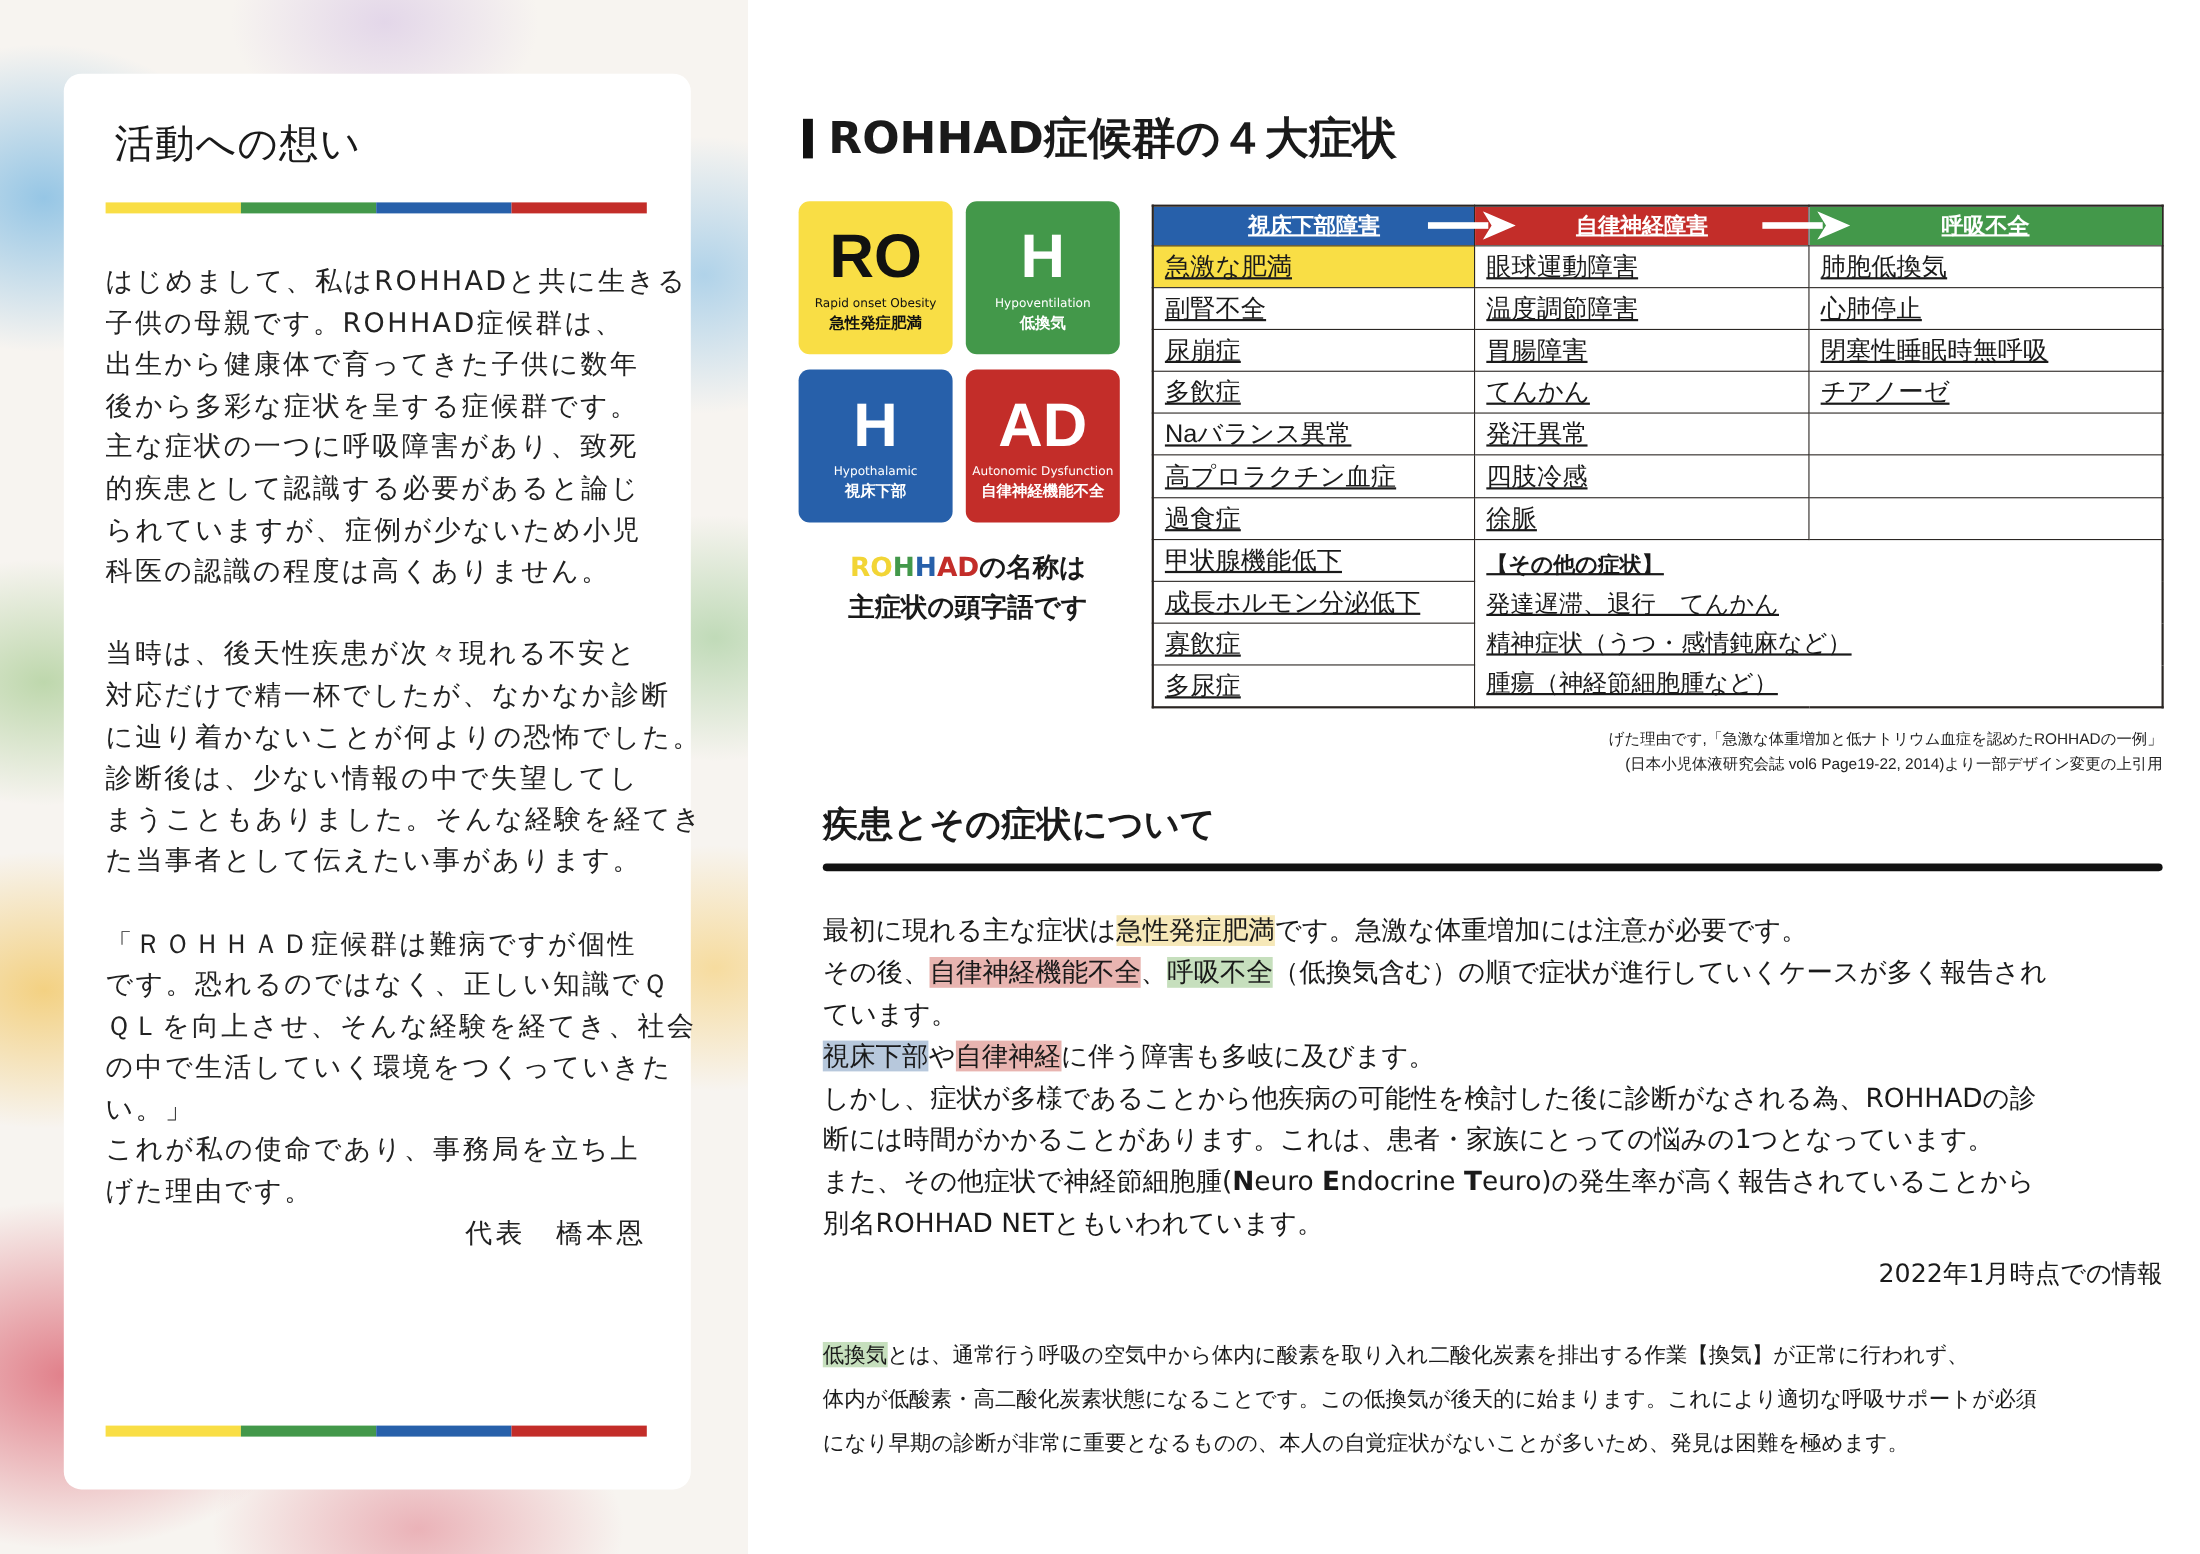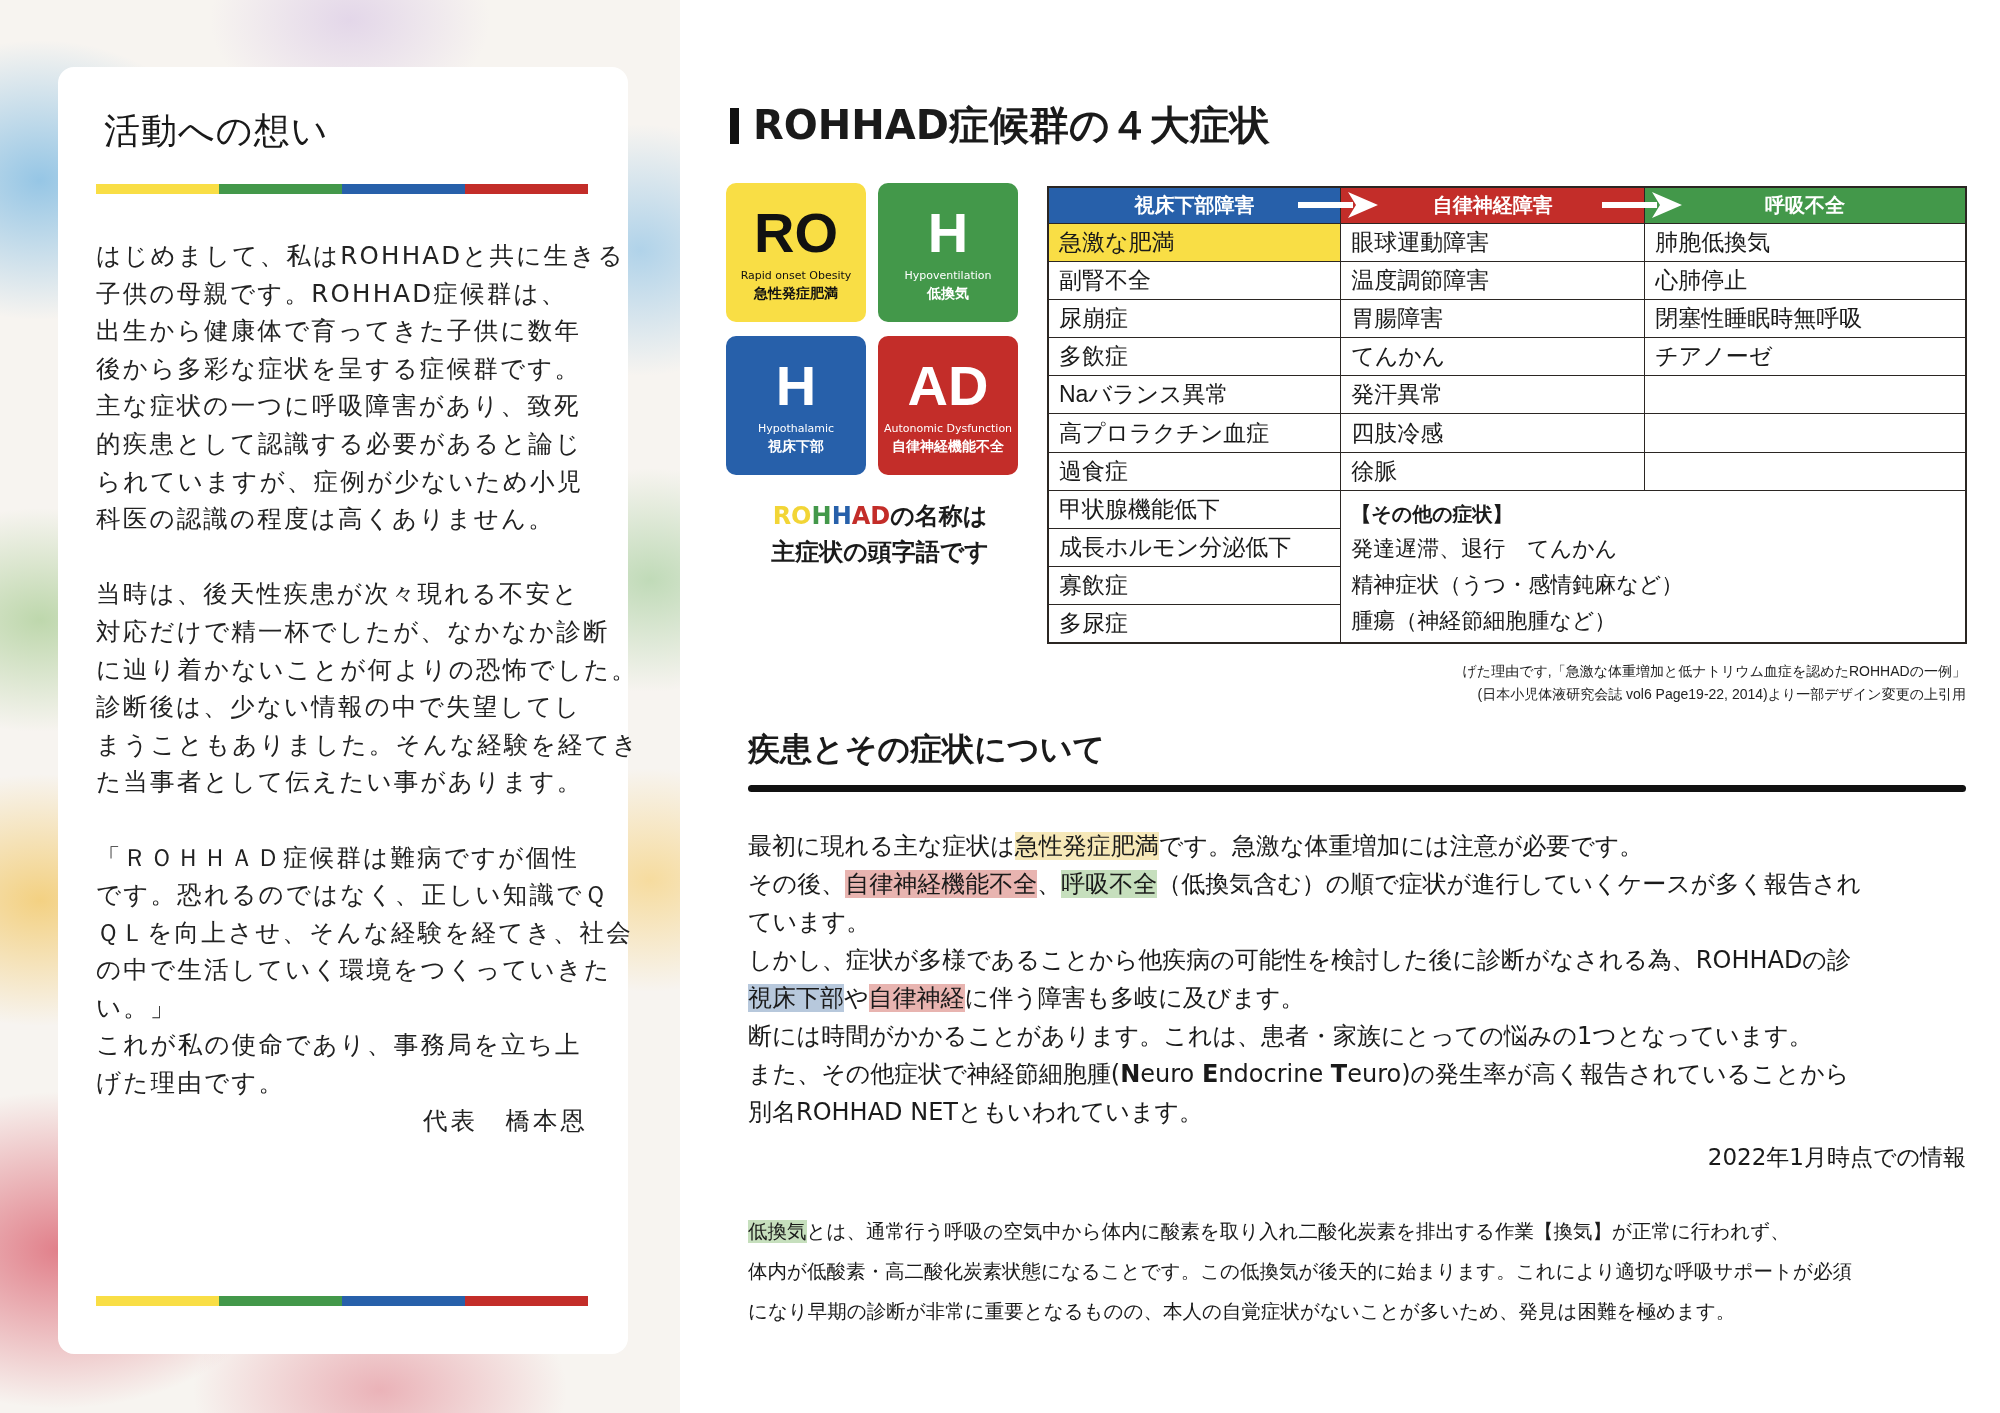--- a/index.html
+++ b/index.html
@@ -78,20 +78,21 @@
   
   .sym-table {
     position: absolute; left: 1047px; top: 186px; width: 920px;
     border: 2px solid #2b2623; border-collapse: collapse;
     font-family: "Liberation Sans", "DejaVu Sans", sans-serif;
   }
   .sym-table th, .sym-table td {
     border: 1.5px solid #2b2623; height: 38.2px; padding: 0 10px;
     font-size: 23px; text-align: left; font-weight: normal; vertical-align: middle;
     white-space: nowrap;
+    text-decoration: underline;
   }
   .sym-table th {
     color: #fff; font-weight: bold; font-size: 20px; text-align: center; height: 36px;
     position: relative;
   }
   .th-blue { background: #2760aa; }
   .th-red { background: #c32d29; }
   .th-green { background: #43984a; }
   .col1 { width: 293px; }
   .col2 { width: 305px; }
@@ -311,22 +312,22 @@
   <div>(日本小児体液研究会誌 vol6 Page19-22, 2014)より一部デザイン変更の上引用</div>
 </div>
 
 <h2 class="sec-title-2">疾患とその症状について</h2>
 <div class="rule-black"></div>
 
 <div class="about-body">
   <div class="line"><span>最初に現れる主な症状は</span><span class="mk-yellow">急性発症肥満</span><span>です。急激な体重増加には注意が必要です。</span></div>
   <div class="line"><span>その後、</span><span class="mk-red">自律神経機能不全</span><span>、</span><span class="mk-green">呼吸不全</span><span>（低換気含む）の順で症状が進行していくケースが多く報告され</span></div>
   <div class="line">ています。</div>
+  <div class="line"><span class="mk-blue">視床下部</span><span>や</span><span class="mk-red">自律神経</span><span>に伴う障害も多岐に及びます。</span></div>
   <div class="line">しかし、症状が多様であることから他疾病の可能性を検討した後に診断がなされる為、ROHHADの診</div>
-  <div class="line"><span class="mk-blue">視床下部</span><span>や</span><span class="mk-red">自律神経</span><span>に伴う障害も多岐に及びます。</span></div>
   <div class="line">断には時間がかかることがあります。これは、患者・家族にとっての悩みの1つとなっています。</div>
   <div class="line"><span>また、その他症状で神経節細胞腫(</span><span class="bold-letter">N</span><span>euro </span><span class="bold-letter">E</span><span>ndocrine </span><span class="bold-letter">T</span><span>euro)</span><span>の発生率が高く報告されていることから</span></div>
   <div class="line">別名ROHHAD NETともいわれています。</div>
 </div>
 
 <div class="info-date">2022年1月時点での情報</div>
 
 <div class="note-body">
   <div class="line"><span class="mk-green">低換気</span><span>とは、通常行う呼吸の空気中から体内に酸素を取り入れ二酸化炭素を排出する作業【換気】が正常に行われず、</span></div>
   <div class="line">体内が低酸素・高二酸化炭素状態になることです。この低換気が後天的に始まります。これにより適切な呼吸サポートが必須</div>

